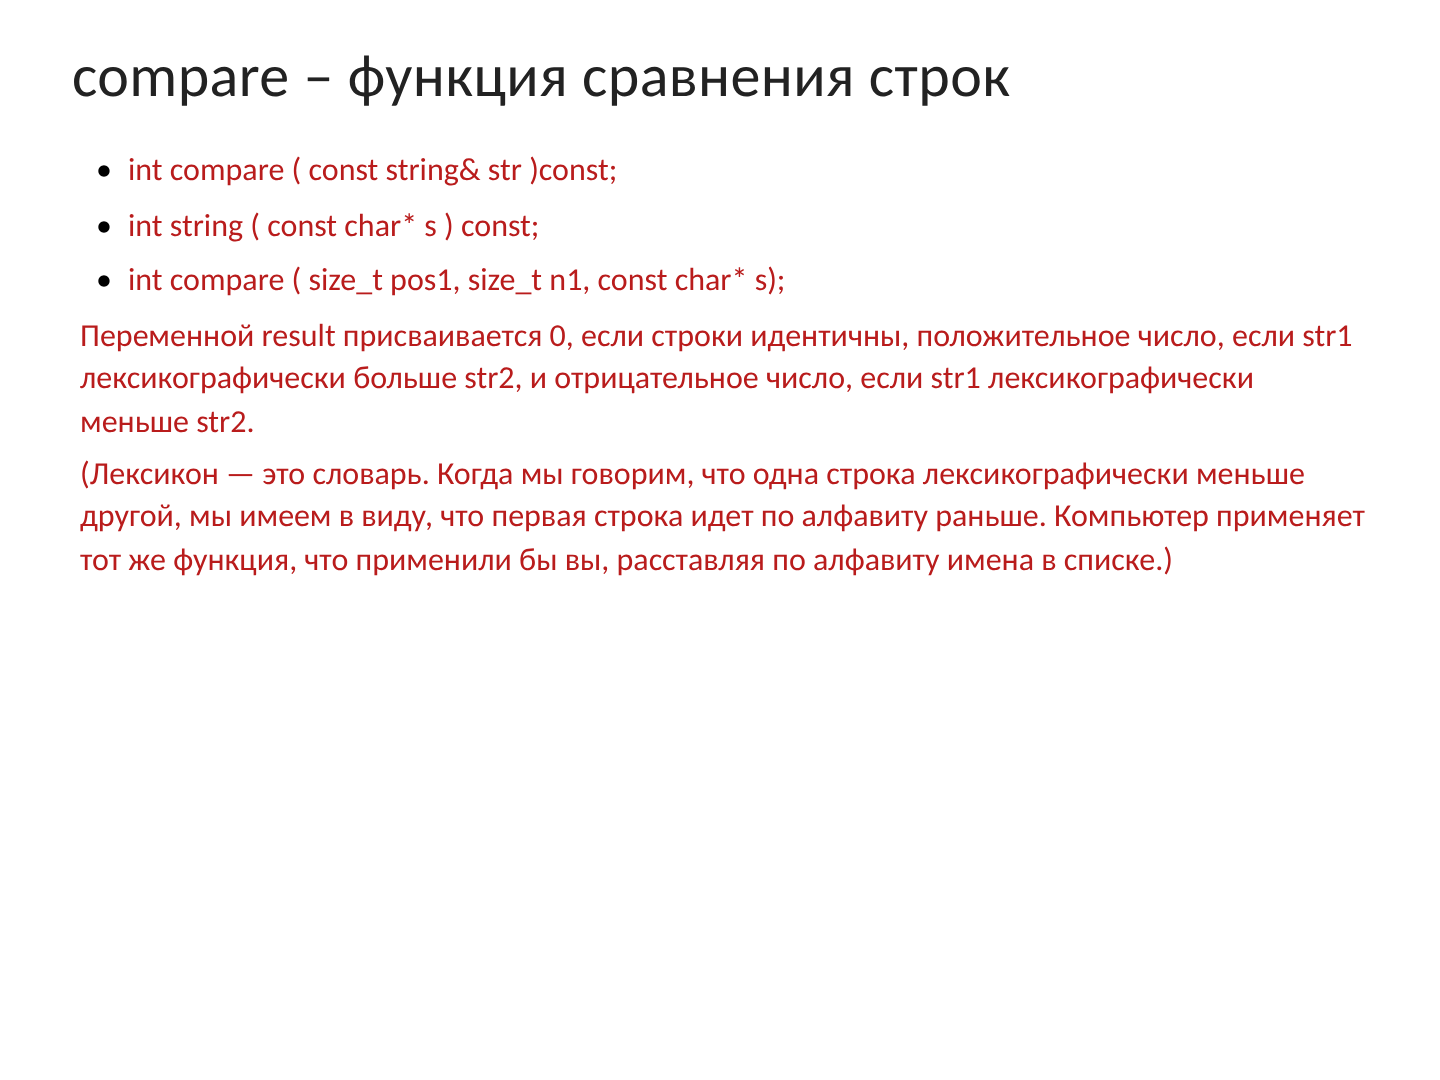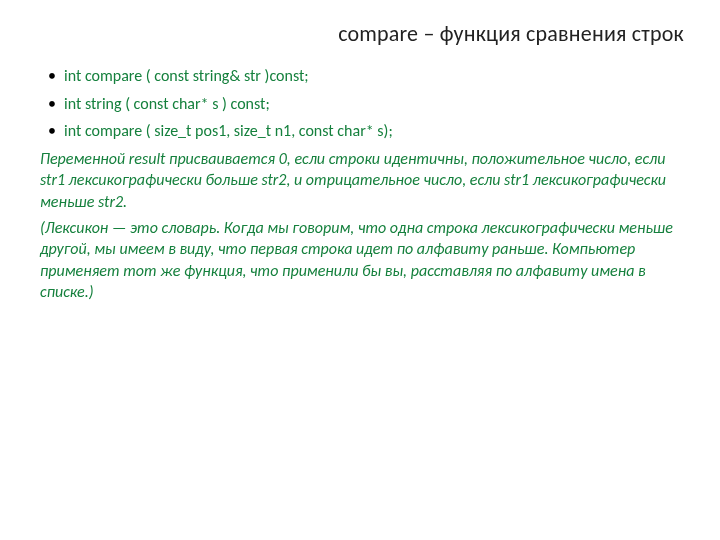--- a/index.html
+++ b/index.html
@@ -12,31 +12,31 @@
     color: #000;
     overflow: hidden;
   }
   .slide {
     width: 720px;
     height: 540px;
     box-sizing: border-box;
     padding: 12px 36px 0 36px;
   }
   .title {
-    font-size: 22px;
-    text-align: right;
+    font-size: 30px;
+    text-align: left;
     color: #222;
     margin: 8px 0 18px 0;
     font-weight: 400;
     letter-spacing: 0.2px;
   }
   .content {
     font-size: 16px;
     line-height: 1.35;
-    color: #15803d;
+    color: #b91c1c;
   }
   ul.bullets {
     list-style: none;
     margin: 0 0 6px 0;
     padding: 0 0 0 28px;
   }
   ul.bullets li {
     position: relative;
     margin: 0 0 6px 0;
   }
@@ -44,21 +44,20 @@
     content: "•";
     position: absolute;
     left: -16px;
     top: 0;
     font-size: 16px;
     color: #000;
   }
   .para {
     margin: 0 0 4px 0;
     padding: 0 0 0 4px;
-    font-style: italic;
   }
 </style>
 </head>
 <body>
 
 <div class="slide">
   <h1 class="title">compare – функция сравнения строк</h1>
   <div class="content">
     <ul class="bullets">
       <li>int compare ( const string&amp; str )const;</li>

